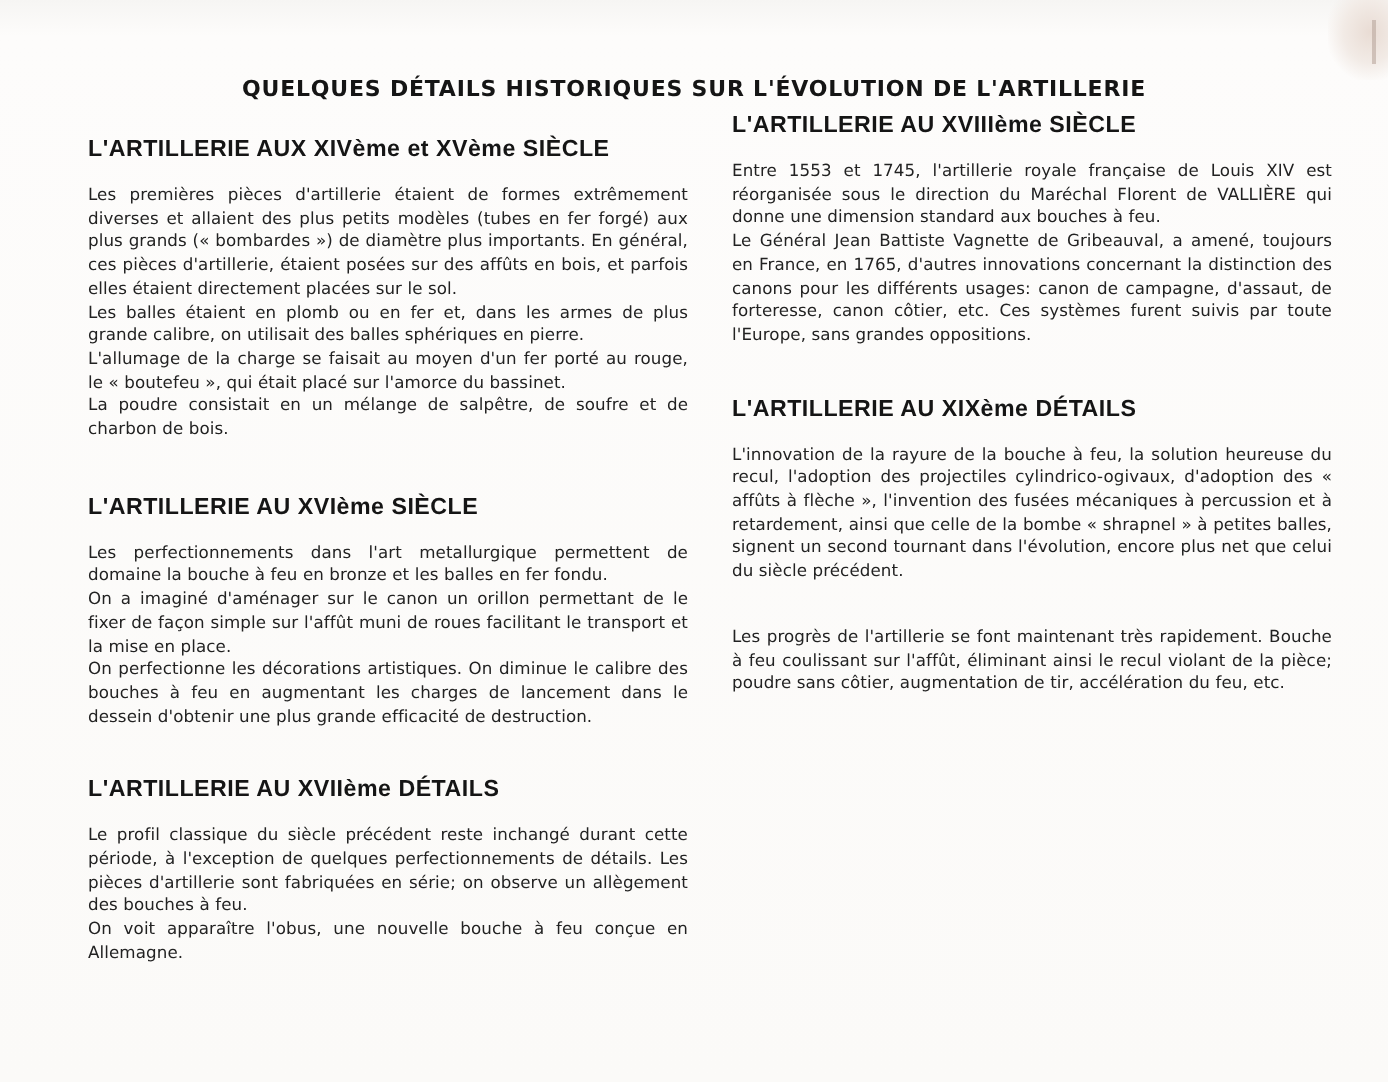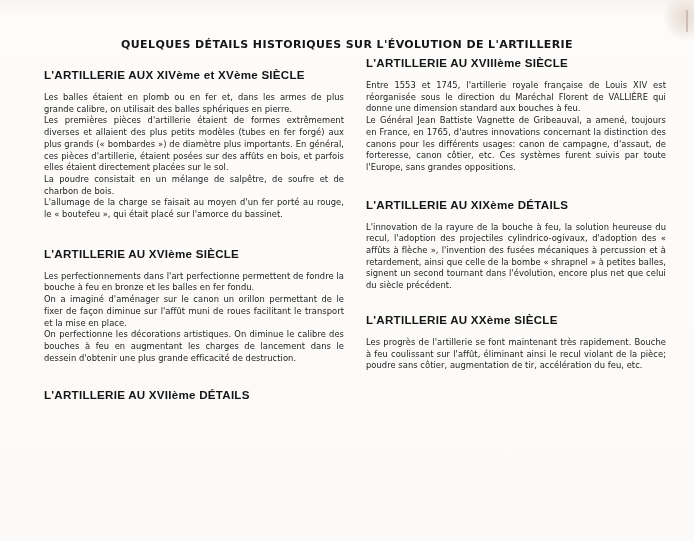--- a/index.html
+++ b/index.html
@@ -59,48 +59,49 @@
 <div class="page">
   <div class="stain">
       <div class="stain-mark"></div>
     </div>
 
   <div class="main-title">QUELQUES DÉTAILS HISTORIQUES SUR L'ÉVOLUTION DE L'ARTILLERIE</div>
 
   <div class="col left">
     <div class="section">
       <h2>L'ARTILLERIE AUX XIVème et XVème SIÈCLE</h2>
+      <p>Les premières pièces d'artillerie étaient de formes extrêmement diverses et allaient des plus petits modèles (tubes en fer forgé) aux plus grands (« bombardes ») de diamètre plus importants. En général, ces pièces d'artillerie, étaient posées sur des affûts en bois, et parfois elles étaient directement placées sur le sol.</p>
       <p>Les balles étaient en plomb ou en fer et, dans les armes de plus grande calibre, on utilisait des balles sphériques en pierre.</p>
-      <p>Les premières pièces d'artillerie étaient de formes extrêmement diverses et allaient des plus petits modèles (tubes en fer forgé) aux plus grands (« bombardes ») de diamètre plus importants. En général, ces pièces d'artillerie, étaient posées sur des affûts en bois, et parfois elles étaient directement placées sur le sol.</p>
+      <p>L'allumage de la charge se faisait au moyen d'un fer porté au rouge, le « boutefeu », qui était placé sur l'amorce du bassinet.</p>
       <p>La poudre consistait en un mélange de salpêtre, de soufre et de charbon de bois.</p>
-      <p>L'allumage de la charge se faisait au moyen d'un fer porté au rouge, le « boutefeu », qui était placé sur l'amorce du bassinet.</p>
     </div>
     <div class="gap-l1"></div>
     <div class="section">
       <h2>L'ARTILLERIE AU XVIème SIÈCLE</h2>
-      <p>Les perfectionnements dans l'art perfectionne permettent de fondre la bouche à feu en bronze et les balles en fer fondu.</p>
-      <p>On a imaginé d'aménager sur le canon un orillon permettant de le fixer de façon diminue sur l'affût muni de roues facilitant le transport et la mise en place.</p>
+      <p>Les perfectionnements dans l'art metallurgique permettent de domaine la bouche à feu en bronze et les balles en fer fondu.</p>
+      <p>On a imaginé d'aménager sur le canon un orillon permettant de le fixer de façon simple sur l'affût muni de roues facilitant le transport et la mise en place.</p>
       <p>On perfectionne les décorations artistiques. On diminue le calibre des bouches à feu en augmentant les charges de lancement dans le dessein d'obtenir une plus grande efficacité de destruction.</p>
     </div>
     <div class="gap-l2"></div>
     <div class="section">
       <h2>L'ARTILLERIE AU XVIIème DÉTAILS</h2>
+      <p>Le profil classique du siècle précédent reste inchangé durant cette période, à l'exception de quelques perfectionnements de détails. Les pièces d'artillerie sont fabriquées en série; on observe un allègement des bouches à feu.</p>
+      <p>On voit apparaître l'obus, une nouvelle bouche à feu conçue en Allemagne.</p>
     </div>
   </div>
 
   <div class="col right">
     <div class="section">
       <h2>L'ARTILLERIE AU XVIIIème SIÈCLE</h2>
       <p>Entre 1553 et 1745, l'artillerie royale française de Louis XIV est réorganisée sous le direction du Maréchal Florent de VALLIÈRE qui donne une dimension standard aux bouches à feu.</p>
       <p>Le Général Jean Battiste Vagnette de Gribeauval, a amené, toujours en France, en 1765, d'autres innovations concernant la distinction des canons pour les différents usages: canon de campagne, d'assaut, de forteresse, canon côtier, etc. Ces systèmes furent suivis par toute l'Europe, sans grandes oppositions.</p>
     </div>
     <div class="gap-r1"></div>
     <div class="section">
       <h2>L'ARTILLERIE AU XIXème DÉTAILS</h2>
       <p>L'innovation de la rayure de la bouche à feu, la solution heureuse du recul, l'adoption des projectiles cylindrico-ogivaux, d'adoption des « affûts à flèche », l'invention des fusées mécaniques à percussion et à retardement, ainsi que celle de la bombe « shrapnel » à petites balles, signent un second tournant dans l'évolution, encore plus net que celui du siècle précédent.</p>
     </div>
     <div class="gap-r2"></div>
     <div class="section">
-      <h2>L'ARTILLERIE AU XXème SIÈCLE</h2>
       <p>Les progrès de l'artillerie se font maintenant très rapidement. Bouche à feu coulissant sur l'affût, éliminant ainsi le recul violant de la pièce; poudre sans côtier, augmentation de tir, accélération du feu, etc.</p>
     </div>
   </div>
 </div>
 
 </body></html>

